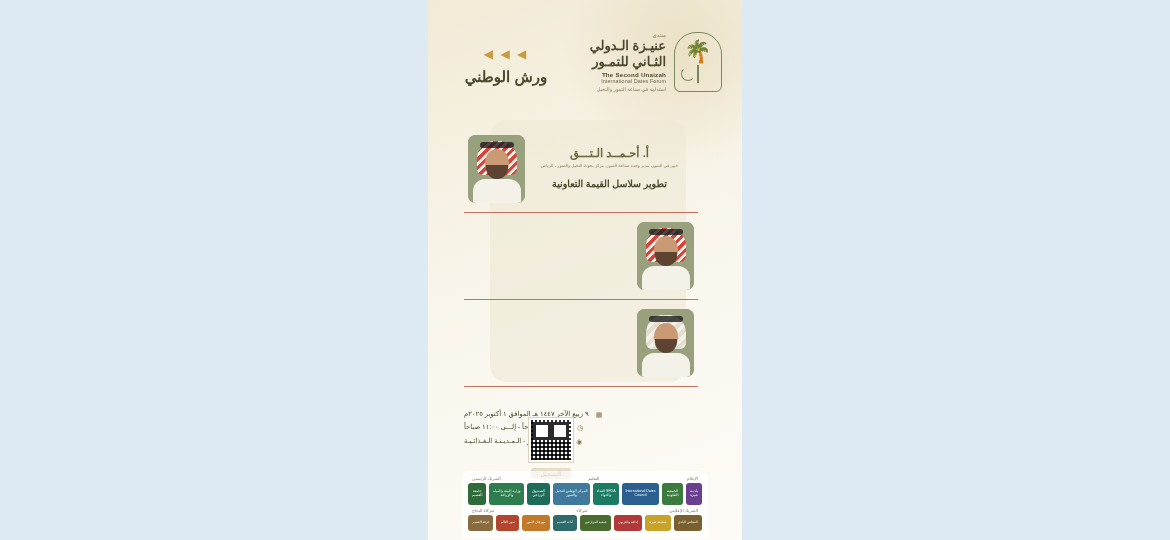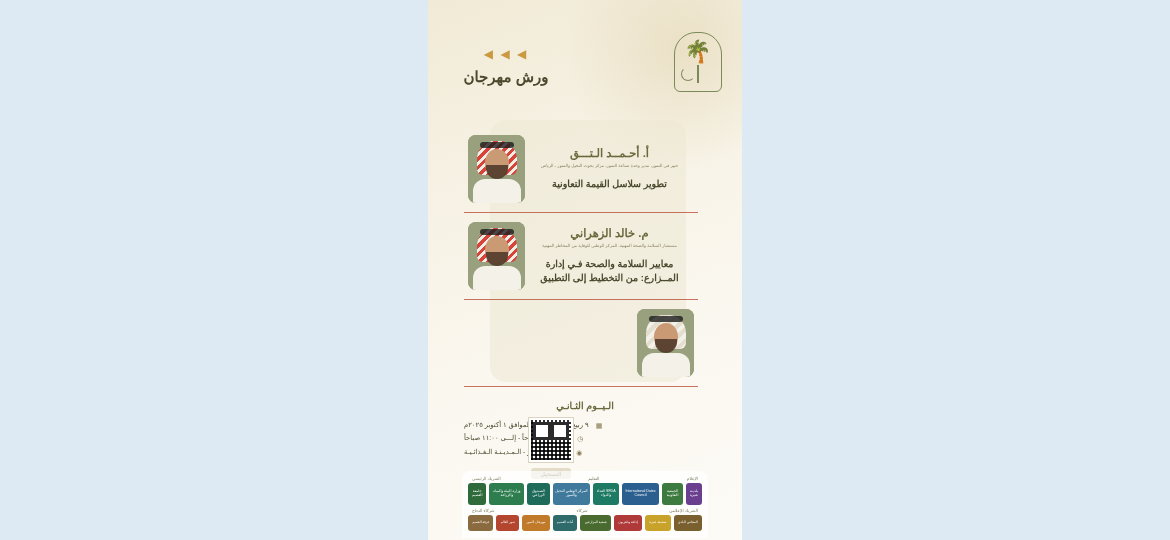--- a/index.html
+++ b/index.html
@@ -237,25 +237,33 @@
   <div id="poster">
 
     <div class="header">
 
       <div class="logo-block">
         <div class="logo-mark">
           <div class="palm">🌴</div>
           <div class="stem"></div>
           <div class="crescent"></div>
         </div>
+        <div class="logo-text">
+          <div class="kicker">منتدى</div>
+          <div class="ar1">عنيـزة الـدولي</div>
+          <div class="ar2">الثـاني للتمـور</div>
+          <div class="en1">The Second Unaizah</div>
+          <div class="en2">International Dates Forum</div>
+          <div class="tag">استدامة في صناعة التمور والنخيل</div>
+        </div>
       </div>
 
       <div class="section-title-wrap">
         <div class="arrows">◀ ◀ ◀</div>
-        <div class="section-title">ورش مهرجان</div>
+        <div class="section-title">ورش الوطني</div>
       </div>
     </div>
 
     <div class="card"></div>
 
     <div class="speakers">
 
       <div class="speaker">
         <div class="sp-text">
           <div class="sp-name">أ. أحـمــد الـتـــق</div>
@@ -268,25 +276,20 @@
           <div class="head"></div>
           <div class="ghutra"></div>
           <div class="face-cut"></div>
           <div class="beard"></div>
           <div class="agal"></div>
         </div>
       </div>
       <div class="sp-divider"></div>
 
       <div class="speaker">
-        <div class="sp-text">
-          <div class="sp-name">م. خالد الزهراني</div>
-          <div class="sp-role">مستشار السلامة والصحة المهنية، المركز الوطني للوقاية من المخاطر المهنية</div>
-          <div class="sp-topic">معايير السلامة والصحة فـي إدارة المــزارع: من التخطيط إلى التطبيق</div>
-        </div>
         <div class="sp-photo">
           <div class="bg"></div>
           <div class="thobe"></div>
           <div class="head"></div>
           <div class="ghutra"></div>
           <div class="face-cut"></div>
           <div class="beard"></div>
           <div class="agal"></div>
         </div>
       </div>
@@ -300,21 +303,20 @@
           <div class="ghutra white"></div>
           <div class="face-cut"></div>
           <div class="beard"></div>
           <div class="agal"></div>
         </div>
       </div>
       <div class="sp-divider"></div>
     </div>
 
     <div class="day-block">
-      <div class="day-title">الـيــوم الثـانـي</div>
 
       <div class="info-rows">
         <div class="info-row">
           <span class="ico">▦</span>
           <span>٩ ربيع الآخر ١٤٤٧ هـ الموافق ١ أكتوبر ٢٠٢٥م</span>
         </div>
         <div class="info-row">
           <span class="ico">◷</span>
           <span>مـــن ٩:٠٠ صباحاً  -  إلـــى ١١:٠٠ صباحاً</span>
         </div>

